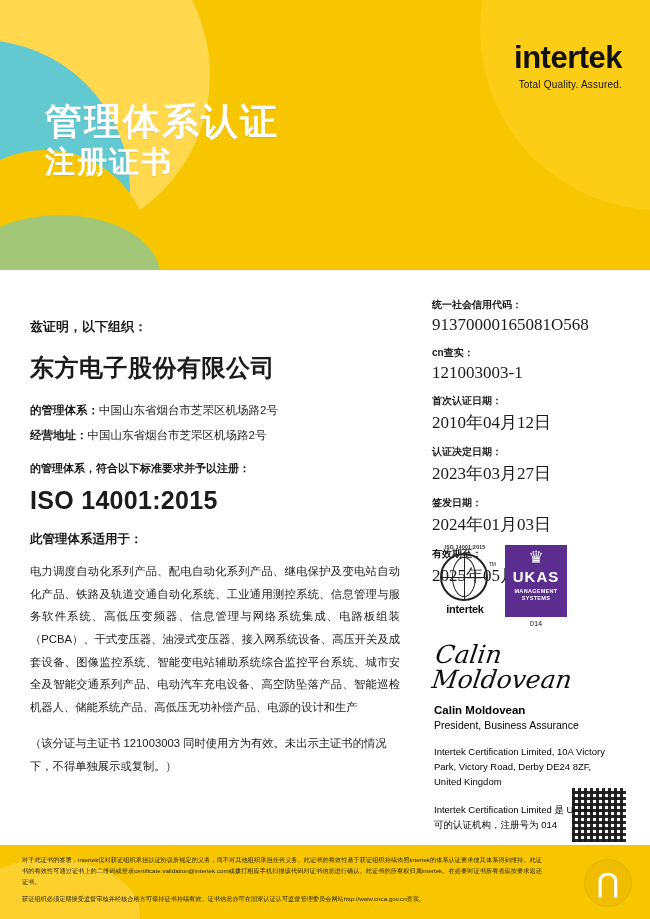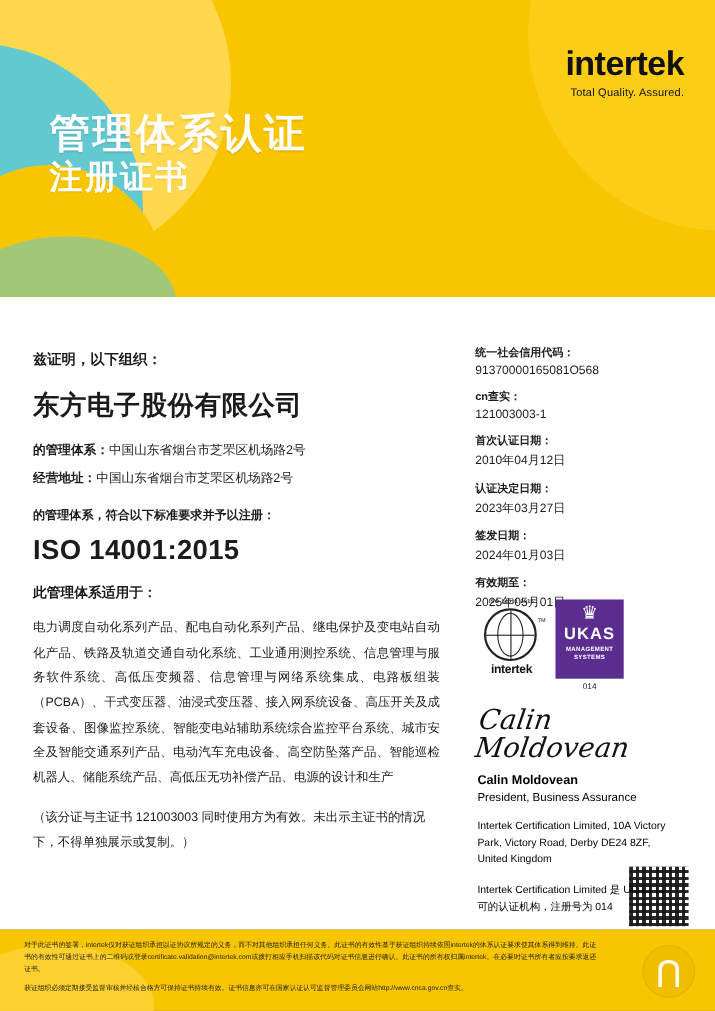--- a/index.html
+++ b/index.html
@@ -157,32 +157,33 @@
     font-size: 11.3px;
     line-height: 2.0;
     margin-top: 14px;
     width: 370px;
   }
 
   
   .right-col {
     position: absolute;
     left: 432px;
-    top: 44px;
+    top: 28px;
     width: 200px;
     color: #1b1b1b;
   }
   .field { margin-bottom: 11px; }
   .field-label {
     font-size: 10px;
     font-weight: bold;
     margin-bottom: 3px;
   }
   .field-value {
-    font-size: 11px;
+    font-size: 17px;
+    font-family: Liberation Serif, serif;
   }
 
   .logos {
     position: absolute;
     left: 432px;
     top: 275px;
     width: 200px;
     height: 90px;
   }
   .ukas-box {

